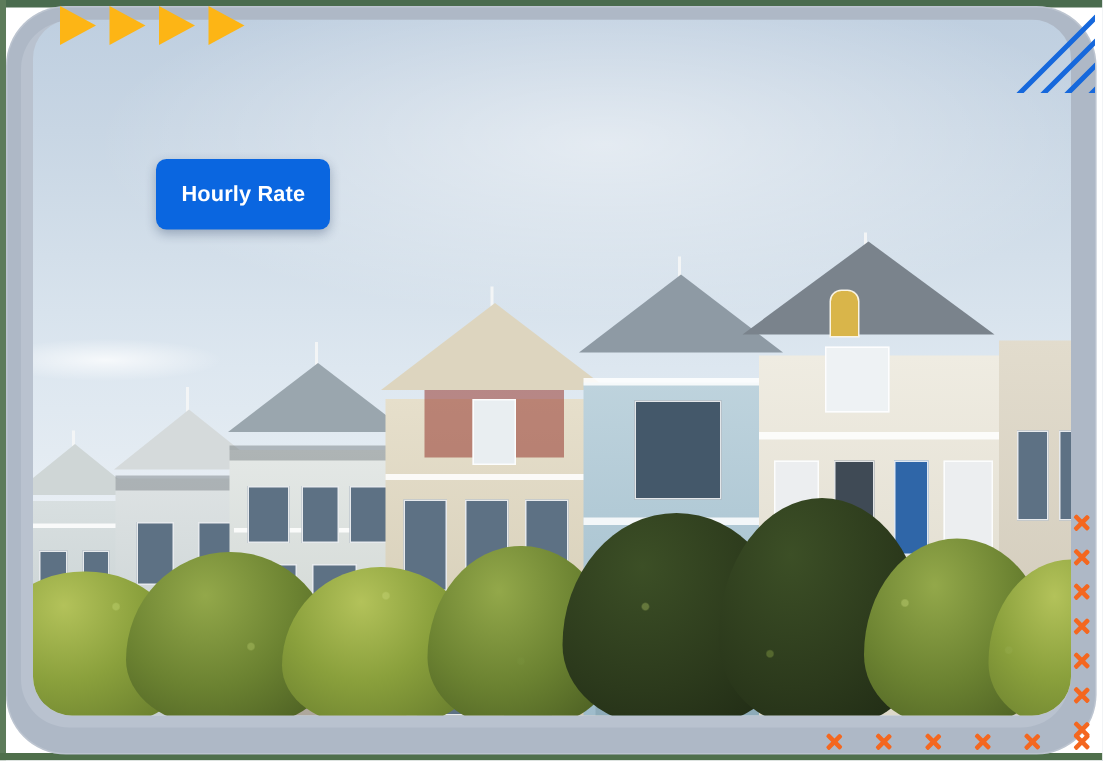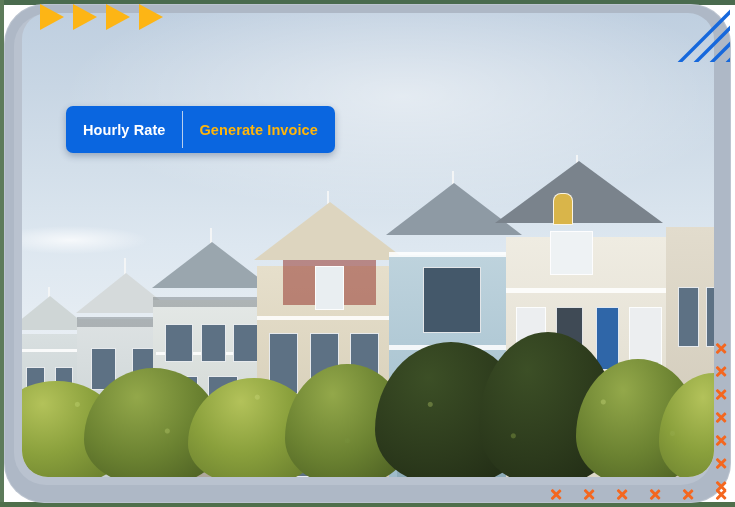--- a/index.html
+++ b/index.html
@@ -410,23 +410,22 @@
         <div class="bush mid" style="left:38%; width:18%; height:100%;"></div>
         <div class="bush dark" style="left:51%; width:22%; height:118%;"></div>
         <div class="bush dark" style="left:66%; width:20%; height:126%;"></div>
         <div class="bush mid" style="left:80%; width:18%; height:104%;"></div>
         <div class="bush light" style="left:92%; width:16%; height:92%;"></div>
         <div class="hedge-speckle"></div>
       </div>
     </div>
   </div>
 
-  <nav class="navbar" id="navbar" style="background: rgb(10, 102, 224);">
+  <nav class="navbar" id="navbar" style="background: rgb(10, 102, 224); margin-left: 38px;">
       <div class="nav-item" style="color: rgb(255, 255, 255);">Hourly Rate</div>
-      <div class="nav-item" style="color: rgb(255, 182, 10);">Generate Invoice</div>
     </nav>
 
   <div class="tri-row" id="tri-row">
       <div class="tri" style="border-left-color: rgb(253, 181, 21);"></div>
       <div class="tri" style="border-left-color: rgb(253, 181, 21);"></div>
       <div class="tri" style="border-left-color: rgb(253, 181, 21);"></div>
       <div class="tri" style="border-left-color: rgb(253, 181, 21);"></div>
     </div>
 
   <div class="striped-tri">

